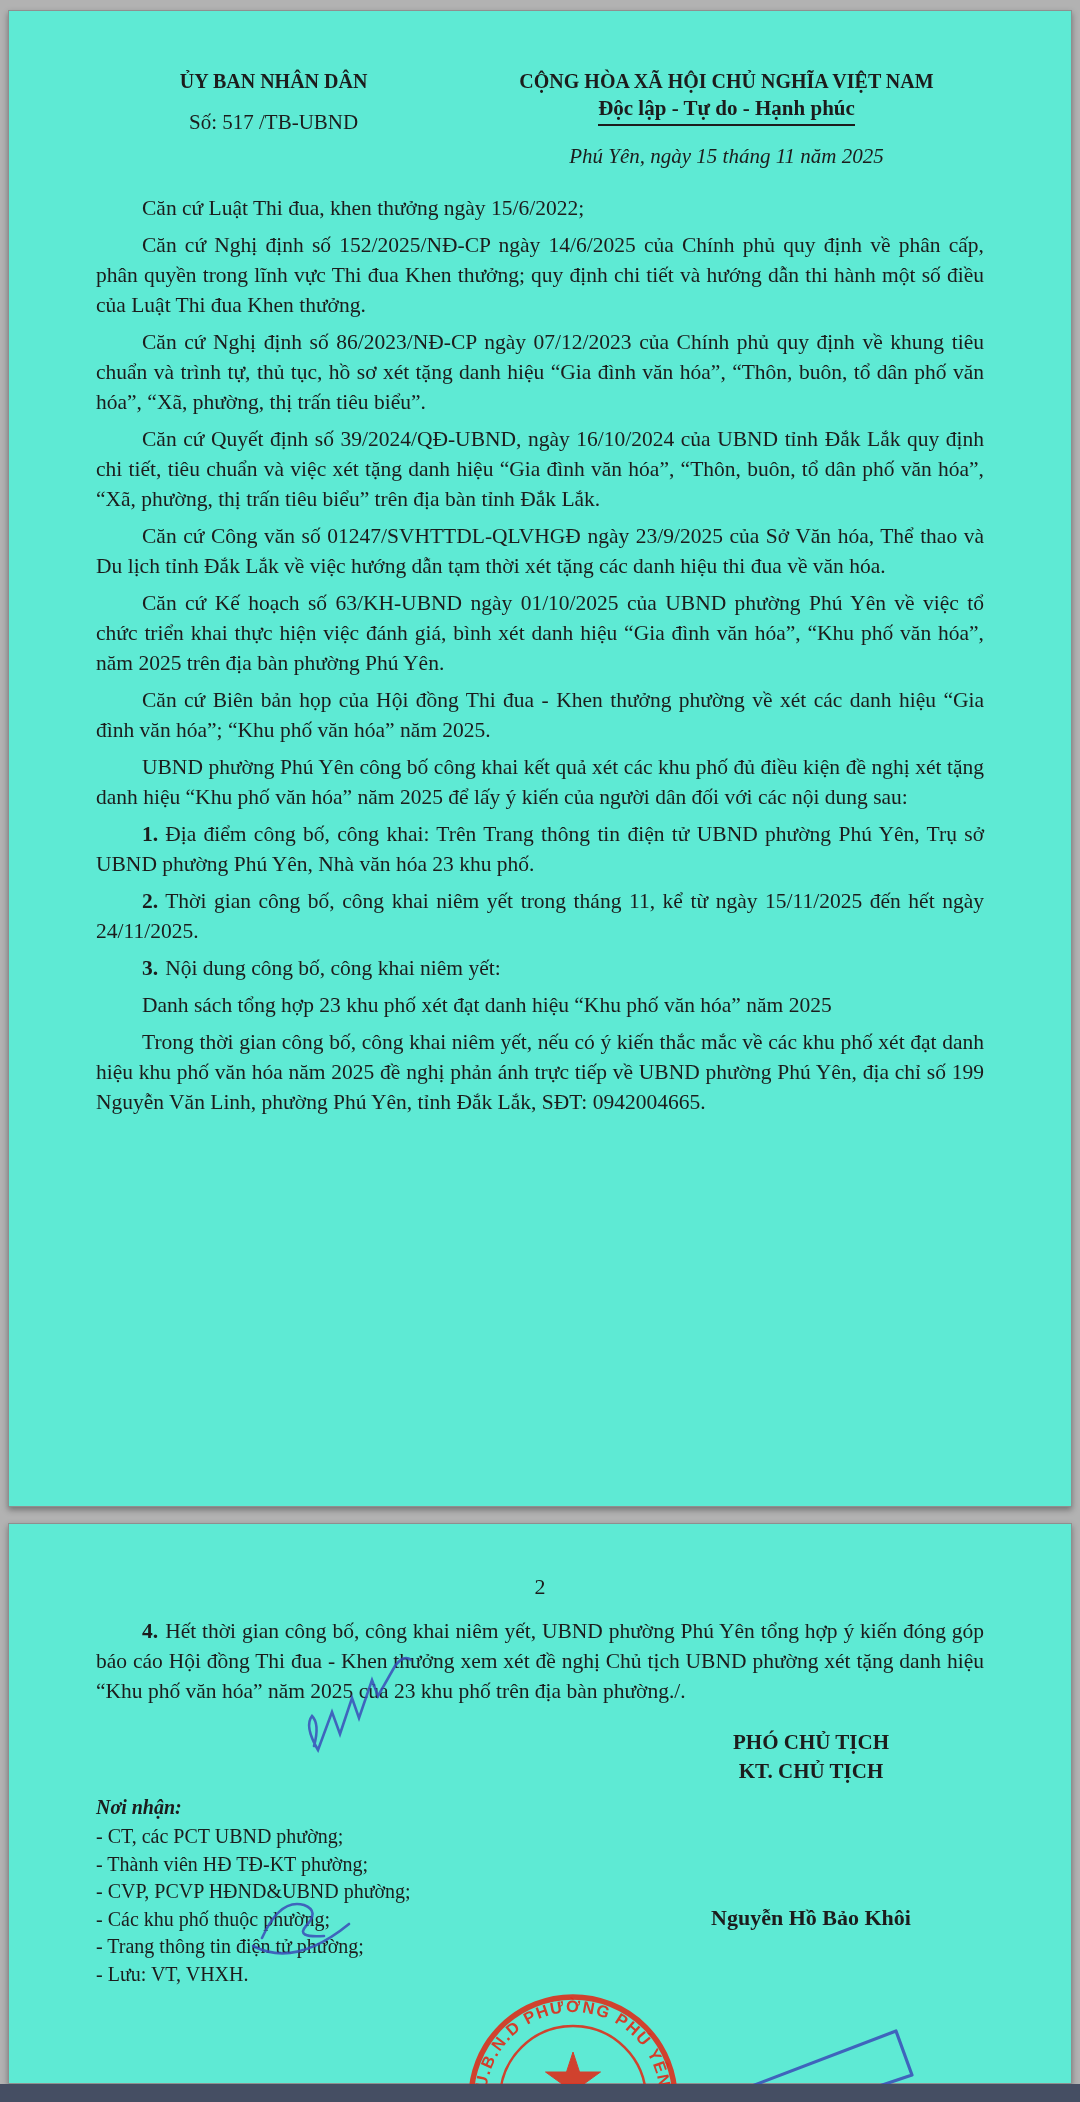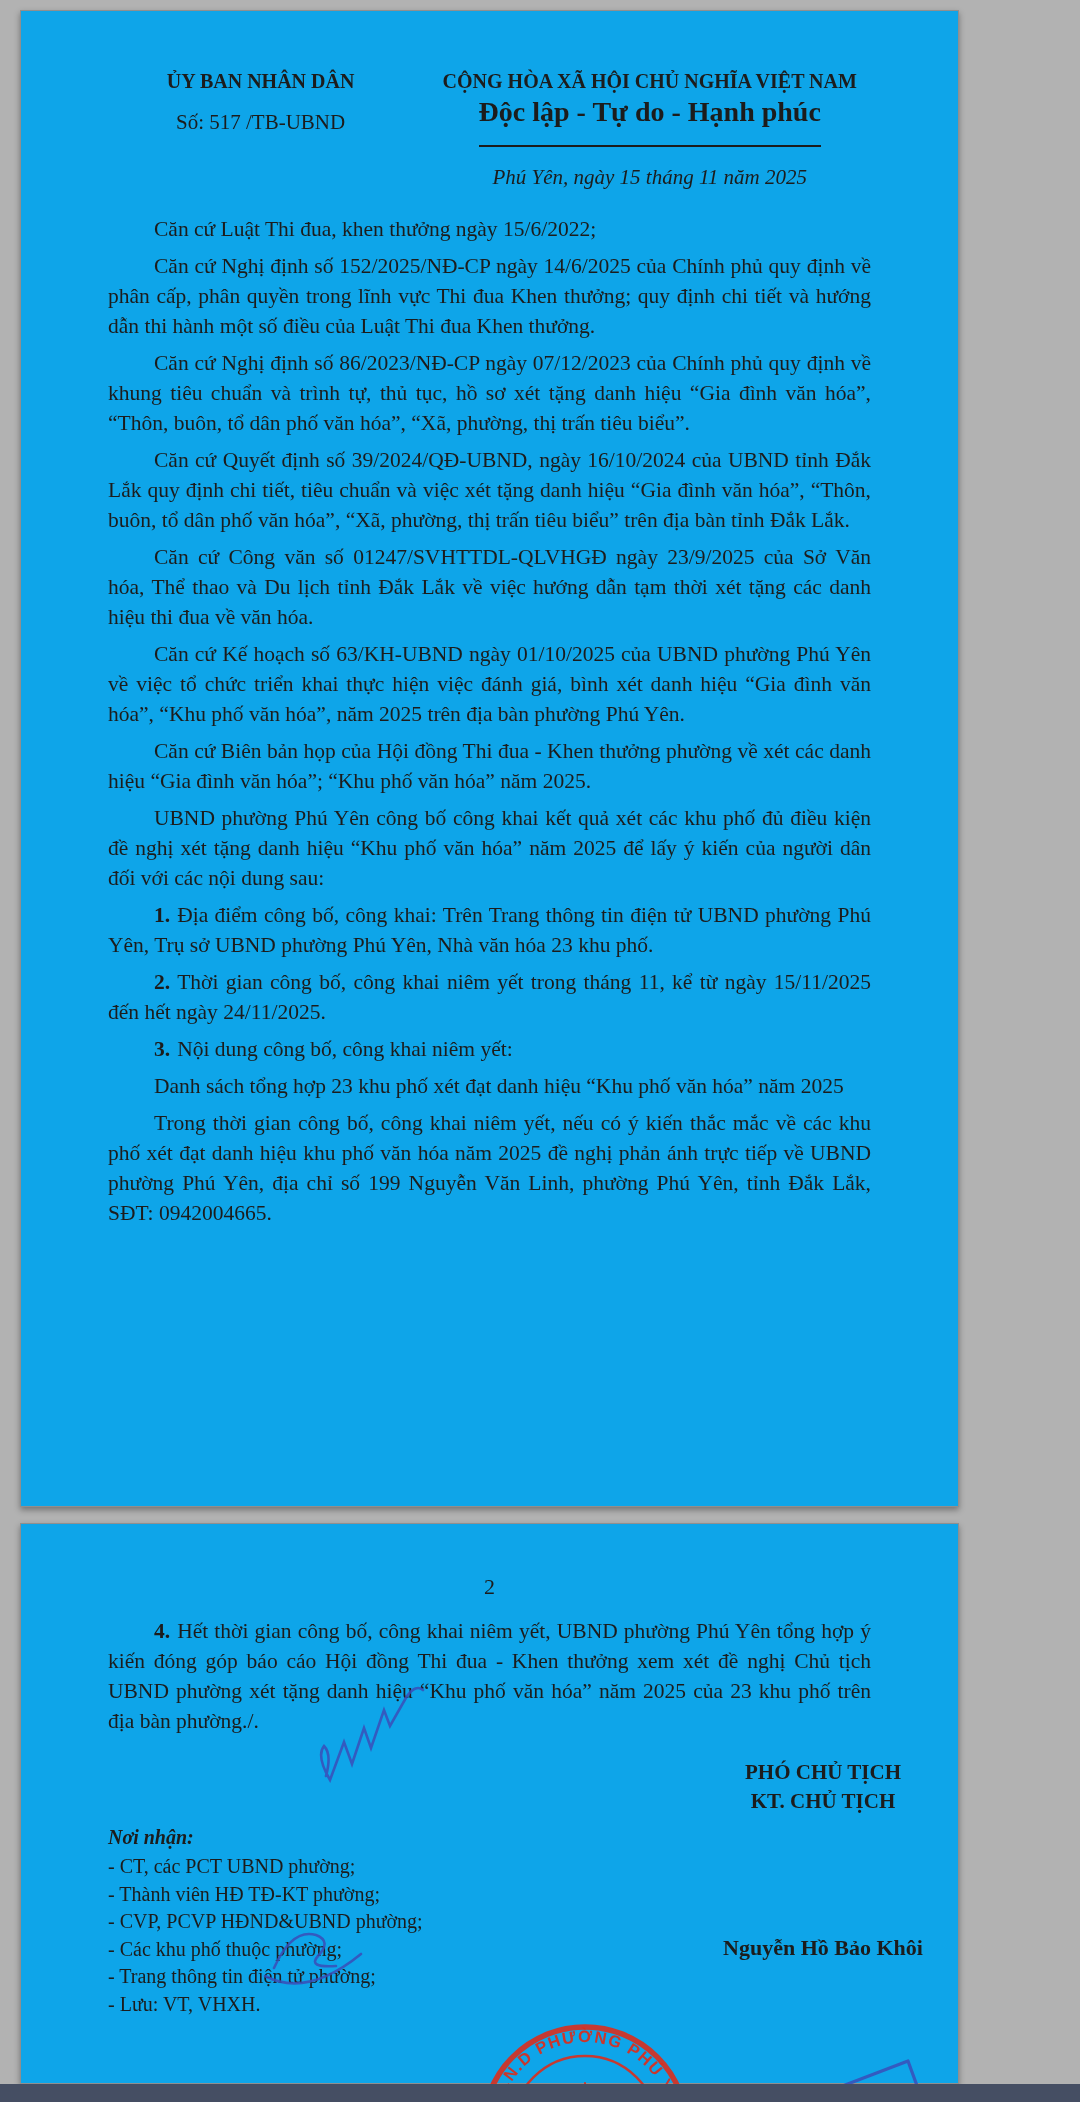--- a/index.html
+++ b/index.html
@@ -5,37 +5,37 @@
   html,body{margin:0;padding:0;}
   body{
     width:1080px;height:2102px;
     background:#b2b2b2;
     font-family:"Liberation Serif","DejaVu Serif",serif;
     color:#1c1c1c;
     position:relative;
     overflow:hidden;
   }
   .paper{
-    position:absolute;left:20px;width:939px;background:#0ea5e9;
+    position:absolute;left:8px;width:1064px;background:#5eead4;
     border:1px solid #8f8f8f;
     box-shadow:0 3px 6px rgba(0,0,0,0.35);
     box-sizing:border-box;
   }
   #paper1{top:10px;height:1497px;padding:58px 87px 0 87px;}
   #paper2{top:1523px;height:561px;padding:50px 87px 0 87px;}
 
   
   .hdr{display:flex;justify-content:space-between;}
   .hdr-left{width:40%;text-align:center;}
   .hdr-right{width:58%;text-align:center;}
   .org{font-weight:bold;font-size:20px;line-height:25px;}
   .org-u{display:inline-block;border-bottom:2px solid #1c1c1c;padding-bottom:3px;}
   .doc-no{font-size:21px;margin-top:16px;}
   .rep{font-weight:bold;font-size:20px;line-height:25px;}
-  .motto{font-weight:bold;font-size:28px;display:inline-block;border-bottom:2px solid #1c1c1c;padding-bottom:17px;margin-top:2px;}
+  .motto{font-weight:bold;font-size:21px;display:inline-block;border-bottom:2px solid #1c1c1c;padding-bottom:3px;margin-top:2px;}
   .dateline{font-style:italic;font-size:21px;margin-top:18px;}
 
   
   .title-block{text-align:center;margin-top:34px;}
   .doc-kind{font-weight:bold;font-size:24px;}
   .doc-title{font-weight:bold;font-size:22px;line-height:33px;margin-top:6px;}
   .title-rule{width:168px;height:0;border-bottom:2px solid #1c1c1c;margin:8px auto 0 auto;}
 
   
   .body-text{margin-top:24px;}

